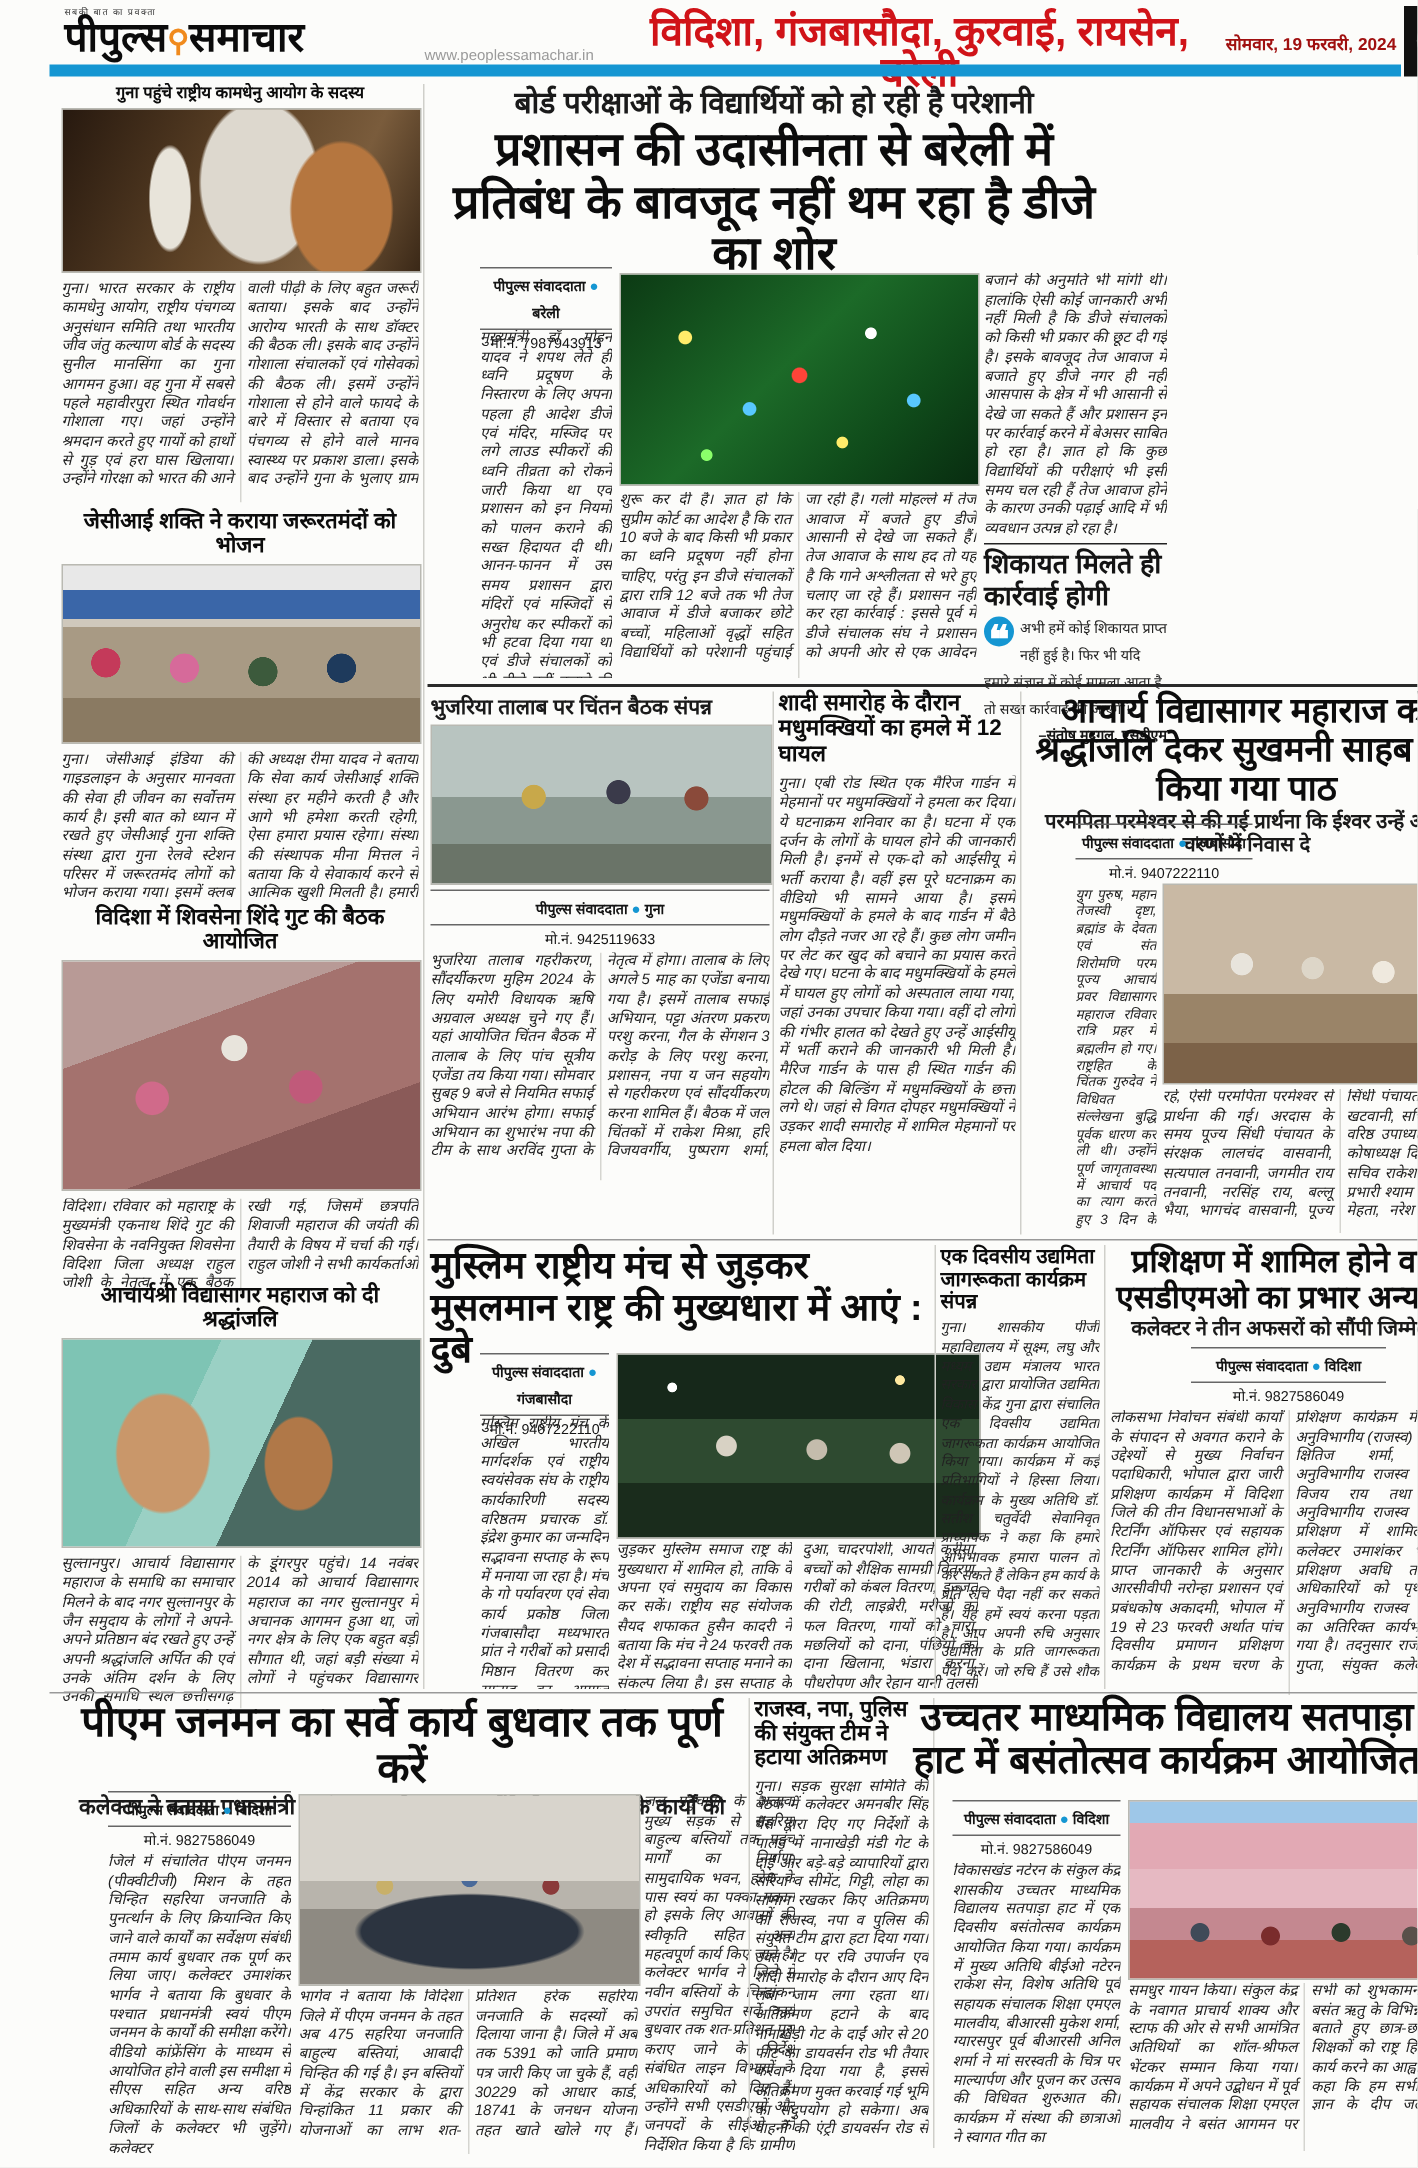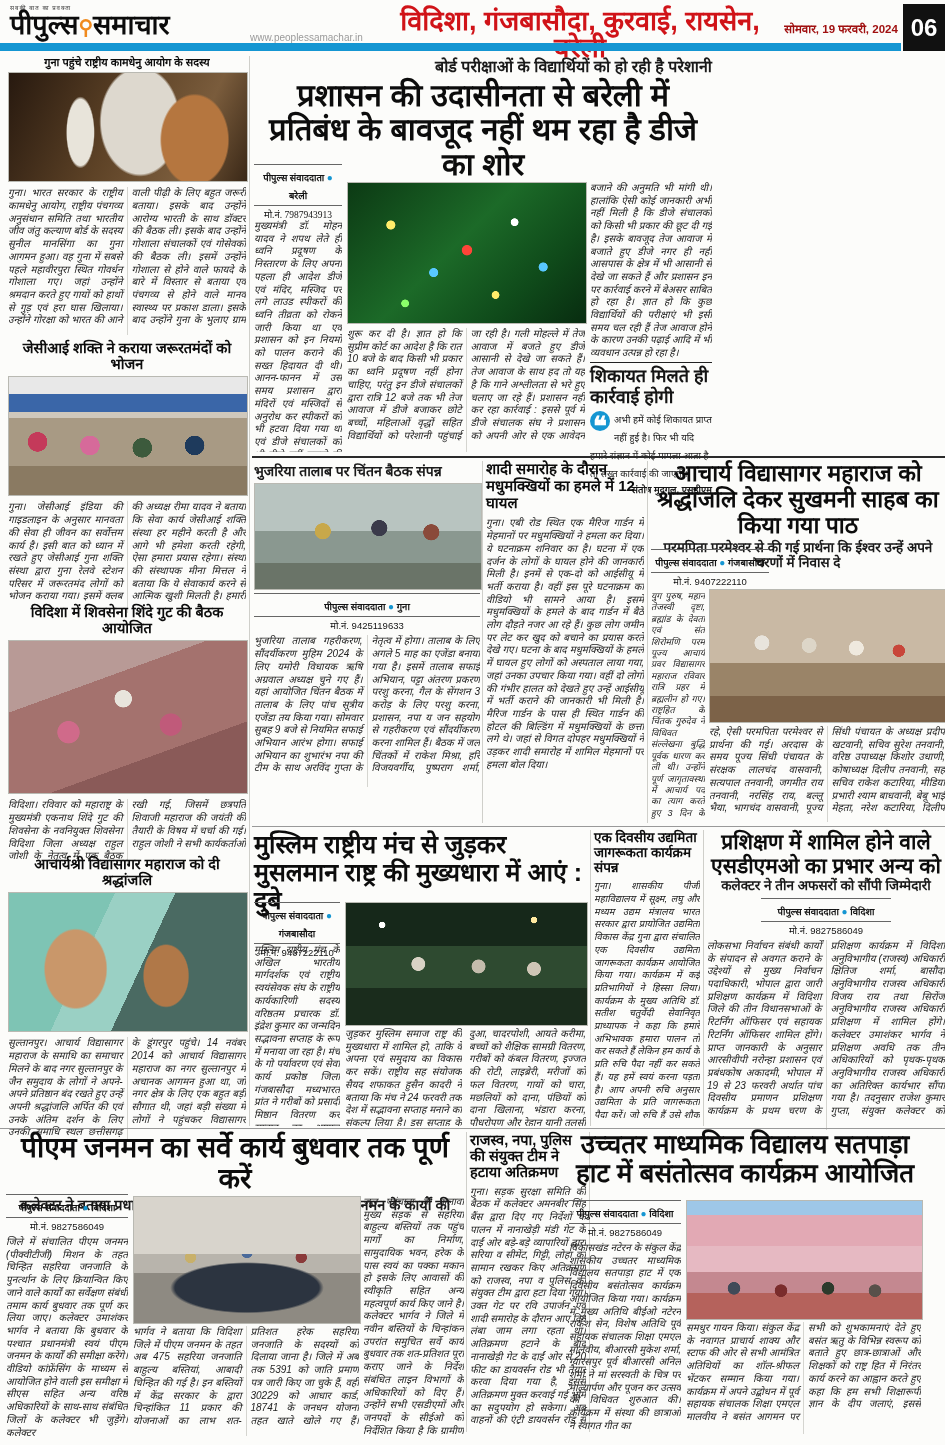--- a/index.html
+++ b/index.html
@@ -1,18 +1,18 @@
 <!DOCTYPE html>
 <html><head>
 <meta charset="utf-8">
 <style>
   html,body{margin:0;padding:0;background:#e8e8e4;}
   .page{position:relative;width:945px;height:1445px;margin:0 auto;background:#fcfcfa;
         font-family:"Liberation Sans",sans-serif;color:#141414;overflow:hidden;}
-  .abs{position:absolute;}
+  .abs{position:absolute;margin-left:33px;}
   
   .mast-tag{font-size:6px;color:#333;letter-spacing:1px;}
   .mast-logo{font-size:27px;font-weight:bold;color:#0b0b0b;line-height:1;}
   .pin{color:#f08a1d;font-size:20px;}
   .mast-site{font-size:10px;color:#9a9a9a;}
   .edition{font-size:27px;font-weight:bold;color:#d01318;text-align:center;line-height:1;}
   .dateline{font-size:11.5px;font-weight:bold;color:#a01010;}
   .pagebox{background:#111;color:#fff;font-size:24px;font-weight:bold;
            display:flex;align-items:center;justify-content:center;}
   .bluebar{background:#1596d2;}
@@ -134,24 +134,24 @@
 
   <div class="abs" style="left:8px;top:856px;width:238px;height:266px;">
     <div class="hl" style="font-size:14.5px;">आचार्यश्री विद्यासागर महाराज को दी श्रद्धांजलि</div>
     <div class="photo ph-monk" style="width:238px;height:138px;margin-top:4px;"></div>
     <div class="body-txt cols2" style="height:102px;margin-top:5px;">सुल्तानपुर। आचार्य विद्यासागर महाराज के समाधि का समाचार मिलने के बाद नगर सुल्तानपुर के जैन समुदाय के लोगों ने अपने-अपने प्रतिष्ठान बंद रखते हुए उन्हें अपनी श्रद्धांजलि अर्पित की एवं उनके अंतिम दर्शन के लिए उनकी समाधि स्थल छत्तीसगढ़ के डूंगरपुर पहुंचे। 14 नवंबर 2014 को आचार्य विद्यासागर महाराज का नगर सुल्तानपुर में अचानक आगमन हुआ था, जो नगर क्षेत्र के लिए एक बहुत बड़ी सौगात थी, जहां बड़ी संख्या में लोगों ने पहुंचकर विद्यासागर महाराज के दर्शनों का लाभ लिया था।</div>
   </div>
 
   <div class="abs vsep" style="left:249px;top:56px;height:1070px;"></div>
 
   <div class="abs" style="left:254px;top:58px;width:458px;height:396px;">
-    <div class="sub" style="font-size:16px;text-align:right;">बोर्ड परीक्षाओं के विद्यार्थियों को हो रही है परेशानी</div>
+    <div class="sub" style="font-size:20px;">बोर्ड परीक्षाओं के विद्यार्थियों को हो रही है परेशानी</div>
     <div class="hl" style="font-size:31px;margin-top:3px;">प्रशासन की उदासीनता से बरेली में प्रतिबंध के बावजूद नहीं थम रहा है डीजे का शोर</div>
 
-    <div class="abs" style="left:0;top:106px;width:88px;font-family:Liberation Serif, serif;">
+    <div class="abs" style="left:0;top:120px;width:88px;">
       <div class="byl"><b><span>पीपुल्स संवाददाता</span> <span class="dot">●</span> <span>बरेली</span></b></div>
       <div class="phone">मो.नं. 7987943913</div>
     </div>
     <div class="abs body-txt" style="left:0;top:162px;width:88px;height:232px;">मुख्यमंत्री डॉ. मोहन यादव ने शपथ लेते ही ध्वनि प्रदूषण के निस्तारण के लिए अपना पहला ही आदेश डीजे एवं मंदिर, मस्जिद पर लगे लाउड स्पीकरों की ध्वनि तीव्रता को रोकने जारी किया था एवं प्रशासन को इन नियमों को पालन कराने की सख्त हिदायत दी थी। आनन-फानन में उस समय प्रशासन द्वारा मंदिरों एवं मस्जिदों से अनुरोध कर स्पीकरों को भी हटवा दिया गया था एवं डीजे संचालकों को भी डीजे नहीं बजाने की या निर्धारित ध्वनि एवं समय अवधि में बजाने के निर्देश दिए थे, परंतु समय निकलता गया और अब जब शादी-विवाह आदि का सीजन शुरू हो गया है तो ऐसे में डीजे संचालकों ने पुनः अपनी मनमानी</div>
 
     <div class="abs photo ph-dj" style="left:93px;top:124px;width:238px;height:140px;"></div>
     <div class="abs body-txt cols2" style="left:93px;top:270px;width:238px;height:124px;">शुरू कर दी है। ज्ञात हो कि सुप्रीम कोर्ट का आदेश है कि रात 10 बजे के बाद किसी भी प्रकार का ध्वनि प्रदूषण नहीं होना चाहिए, परंतु इन डीजे संचालकों द्वारा रात्रि 12 बजे तक भी तेज आवाज में डीजे बजाकर छोटे बच्चों, महिलाओं वृद्धों सहित विद्यार्थियों को परेशानी पहुंचाई जा रही है। गली मोहल्ले में तेज आवाज में बजते हुए डीजे आसानी से देखे जा सकते हैं। तेज आवाज के साथ हद तो यह है कि गाने अश्लीलता से भरे हुए चलाए जा रहे हैं। प्रशासन नहीं कर रहा कार्रवाई : इससे पूर्व में डीजे संचालक संघ ने प्रशासन को अपनी ओर से एक आवेदन दिया था, जिसमें उन्होंने निर्धारित समय अवधि में धीमी आवाज में डीजे</div>
 
     <div class="abs body-txt" style="left:336px;top:124px;width:122px;height:178px;">बजाने की अनुमति भी मांगी थी। हालांकि ऐसी कोई जानकारी अभी नहीं मिली है कि डीजे संचालकों को किसी भी प्रकार की छूट दी गई है। इसके बावजूद तेज आवाज में बजाते हुए डीजे नगर ही नहीं आसपास के क्षेत्र में भी आसानी से देखे जा सकते हैं और प्रशासन इन पर कार्रवाई करने में बेअसर साबित हो रहा है। ज्ञात हो कि कुछ विद्यार्थियों की परीक्षाएं भी इसी समय चल रही हैं तेज आवाज होने के कारण उनकी पढ़ाई आदि में भी व्यवधान उत्पन्न हो रहा है।</div>
     <div class="abs" style="left:336px;top:304px;width:122px;">

